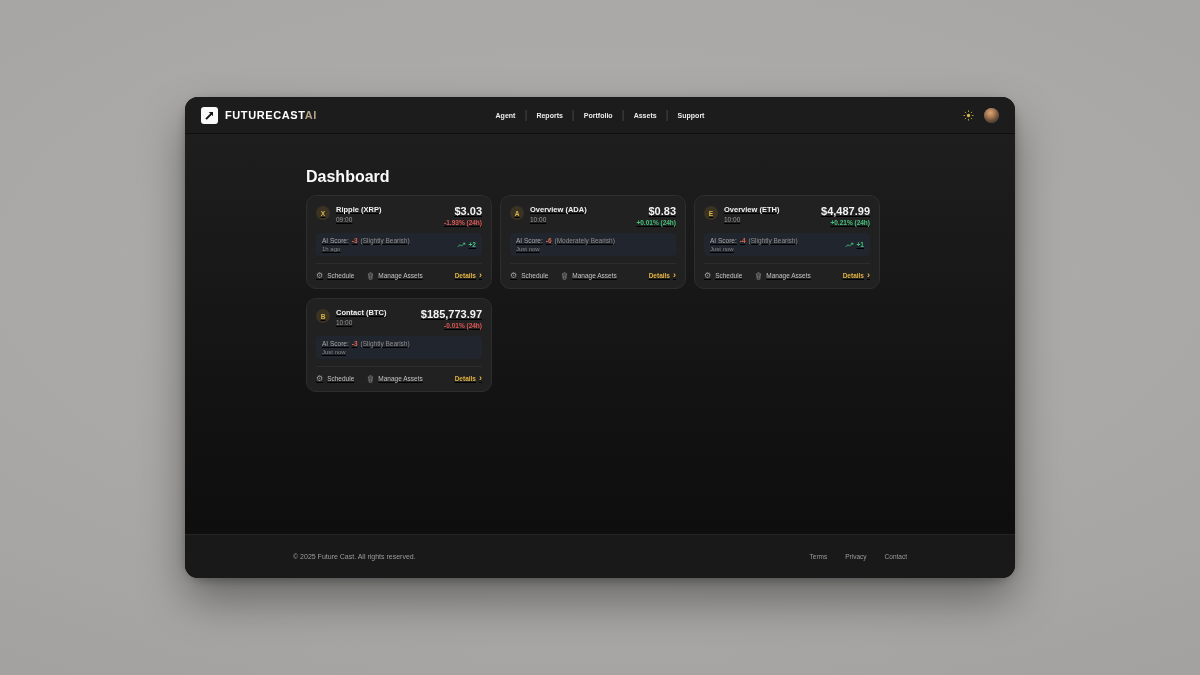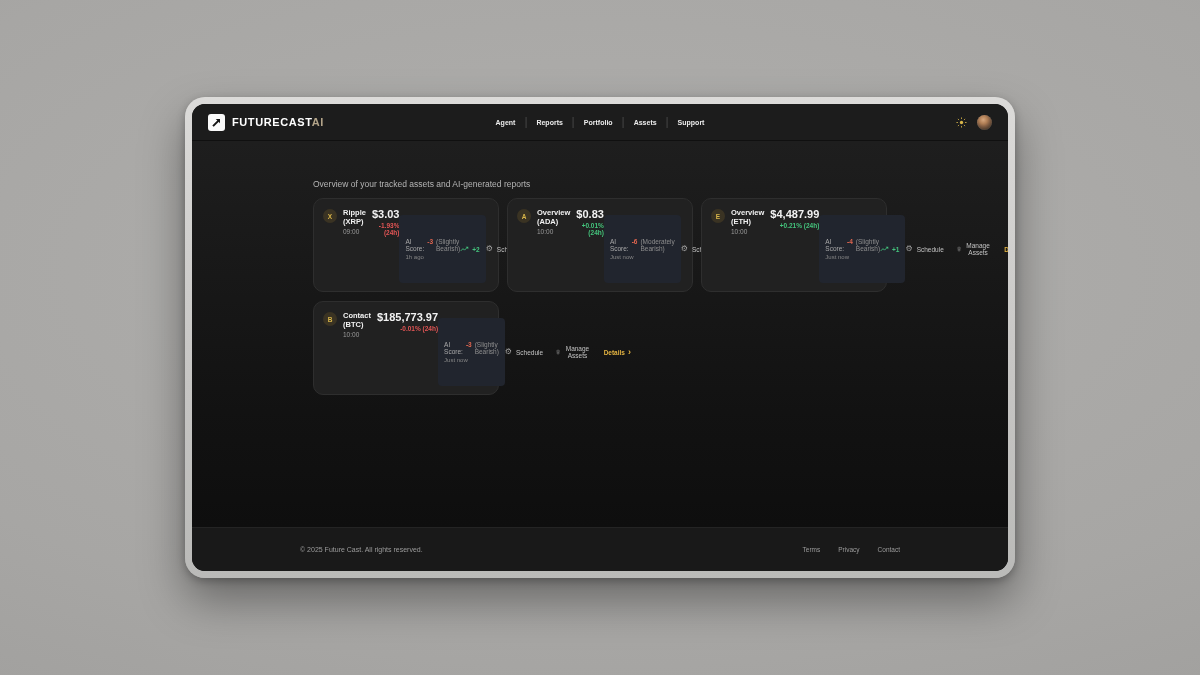--- a/index.html
+++ b/index.html
@@ -1,21 +1,21 @@
 <!DOCTYPE html>
 <html><head>
 <meta charset="utf-8">
 <style>
   * { margin:0; padding:0; box-sizing:border-box; }
   html,body { width:1200px; height:675px; font-family:"Liberation Sans","DejaVu Sans",sans-serif; }
   .stage { position:relative; width:1200px; height:675px; overflow:hidden;
            background:radial-gradient(120% 100% at 50% 40%, #b0afad 0%, #a7a6a4 55%, #9b9a98 100%); }
   .device { position:absolute; left:185px; top:97px; width:830px; height:481px;
             background:linear-gradient(180deg,#dcdbd9 0%,#c6c5c3 60%,#babab8 100%);
-            border-radius:20px; padding:7px;
+            border-radius:20px; 
             box-shadow:0 22px 45px rgba(0,0,0,.38), 0 3px 8px rgba(0,0,0,.25); }
   .window { width:100%; height:100%; border-radius:13px; overflow:hidden;
             background:#141414; display:flex; flex-direction:column; }
 
   
   .app-header { flex:0 0 37px; background:#1c1c1c; border-bottom:1px solid #101010;
                 display:flex; align-items:center; padding:0 16px; position:relative; }
   .brand { display:flex; align-items:center; gap:7px; cursor:pointer; }
   .logo-box { width:17px; height:17px; background:#fafafa; border-radius:3px;
               display:grid; place-items:center; }
@@ -34,21 +34,21 @@
 
   
   .main { flex:1 1 auto; padding:33px 0 0 121px;
           background:linear-gradient(180deg,#1e1e1e 0%,#181818 35%,#121212 70%,#0e0e0e 100%); }
   .page-title { font-size:16px; font-weight:700; color:#fafafa; line-height:1.2; }
   .page-subtitle { font-size:8.5px; color:#b5b5b5; margin-top:5px; }
   .cards { margin-top:9px; display:grid; grid-template-columns:repeat(3,186px); gap:9px 8px; width:574px; }
 
   
   .card { background:#212121; border:1px solid #2e2e2e; border-radius:10px; height:94px;
-          padding:9px 9px 8px; display:flex; flex-direction:row; }
+          padding:9px 9px 8px; display:flex; flex-direction:column;text-decoration:underline; }
   .card-head { display:flex; align-items:flex-start; gap:6px; }
   .badge { width:14px; height:14px; border-radius:50%; background:#3a3323; color:#d9b64a;
            font-size:6.5px; font-weight:700; display:grid; place-items:center; margin-top:1px; flex:0 0 14px; }
   .head-left { flex:1 1 auto; }
   .asset-name { font-size:7.5px; font-weight:700; color:#f2f2f2; }
   .asset-time { font-size:6.5px; color:#9b9b9b; margin-top:2px; }
   .head-right { text-align:right; }
   .asset-price { font-size:11px; font-weight:700; color:#f2f2f2; }
   .asset-change { font-size:6.5px; font-weight:600; margin-top:2px; }
   .asset-change.up { color:#44c47d; }
@@ -119,21 +119,21 @@
                 <line x1="2.4" y1="11.6" x2="3.9" y2="10.1"></line>
                   <line x1="10.1" y1="3.9" x2="11.6" y2="2.4"></line>
               </g>
             </svg>
           </span>
           <span class="avatar"></span>
         </div>
       </header>
 
       <main class="main">
-        <p class="page-subtitle">Overview of your tracked assets and AI-generated reports</p>
+        <h1 class="page-title">Dashboard</h1>
 
         <div class="cards">
 
           <article class="card">
             <div class="card-head">
               <span class="badge">X</span>
               <div class="head-left">
                 <div class="asset-name">Ripple (XRP)</div>
                 <div class="asset-time">09:00</div>
               </div>

